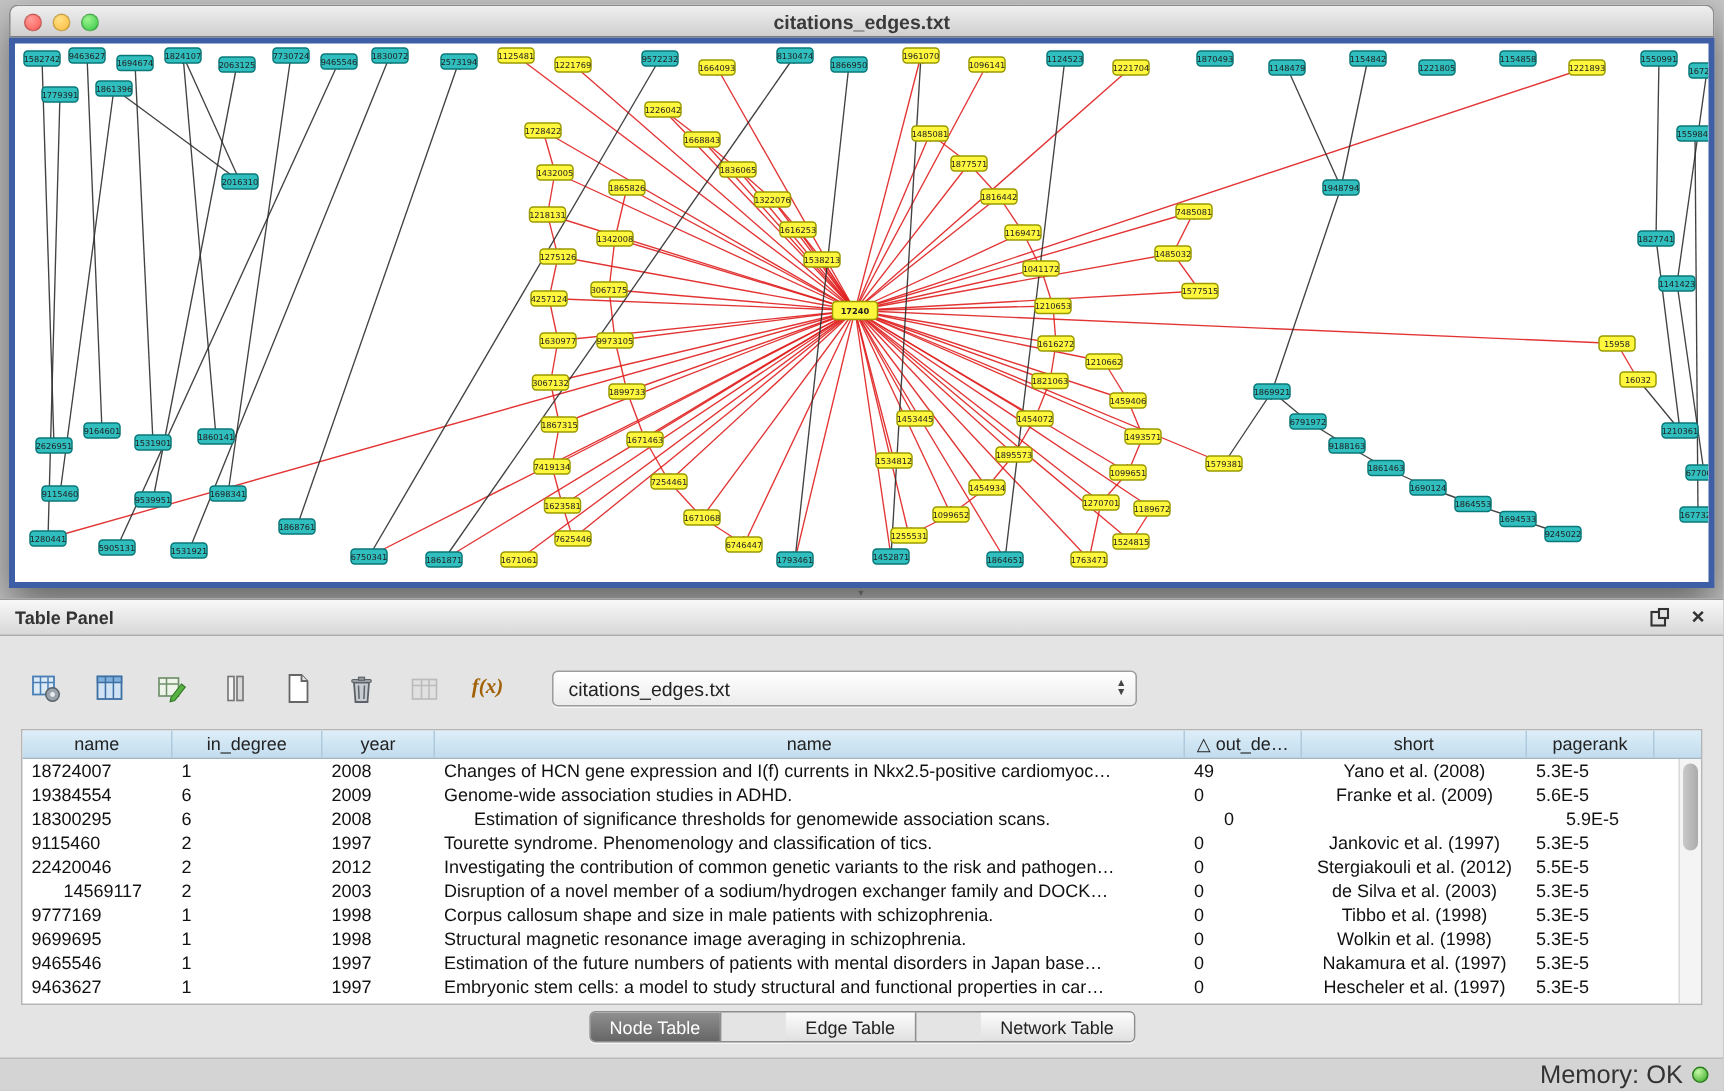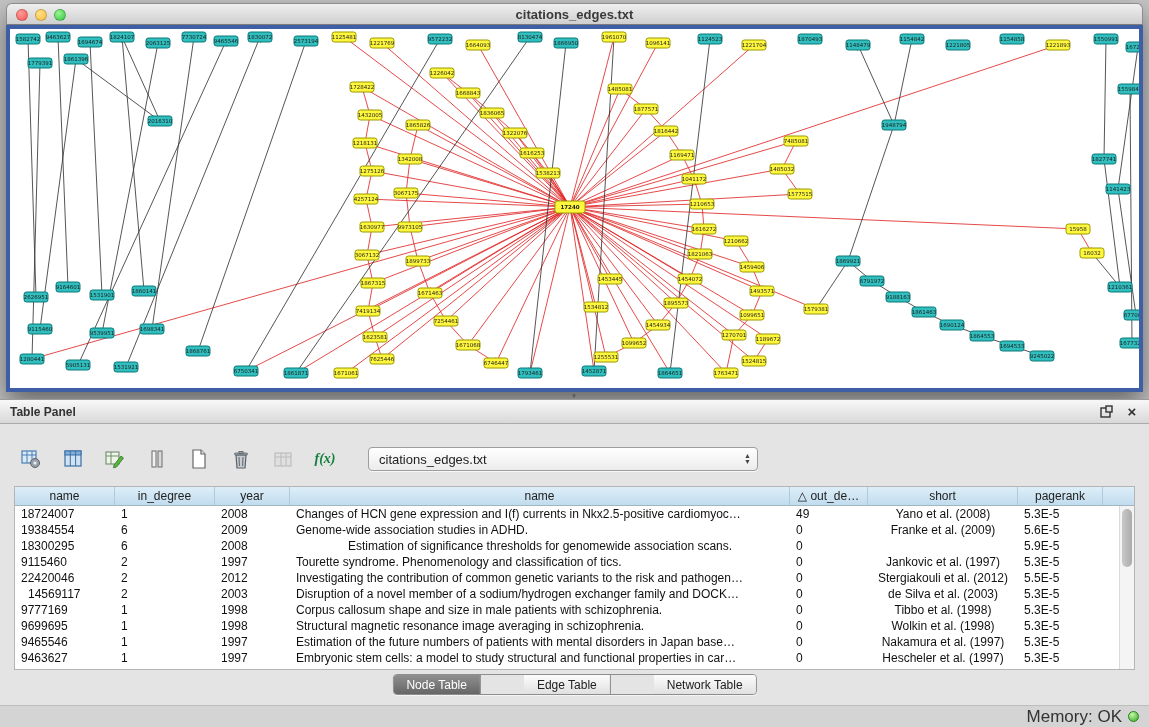--- a/index.html
+++ b/index.html
@@ -60,21 +60,21 @@
   .ph-icon.close { font-size:15px; font-weight:bold; }
 
   .toolbar {
     margin:20px 18px 0; height:30px;
     display:flex; align-items:center; gap:16px;
   }
   .tbtn {
     width:26px; height:26px; display:flex; align-items:center; justify-content:center;
     border-radius:4px;
   }
-  .tbtn .fx { font-size:14px; font-style:italic; font-weight:bold; color:#15803d; font-family:"Liberation Serif", serif; }
+  .tbtn .fx { font-size:14px; font-style:italic; font-weight:bold; color:#a16207; font-family:"Liberation Serif", serif; }
   .combo {
     width:390px; height:24px; margin-left:14px;
     background:linear-gradient(#ffffff,#ececec);
     border:1px solid #9d9d9d; border-radius:4px;
     display:flex; align-items:center; padding:0 6px 0 10px;
     font-size:13px; color:#222;
     box-shadow:0 1px 0 rgba(255,255,255,.7);
   }
   .combo .arrows { margin-left:auto; display:flex; flex-direction:column; font-size:7px; line-height:6px; color:#444; }
 
@@ -889,21 +889,21 @@
           <div class="td" style="width: 75px; text-align: left;">2009</div>
           <div class="td" style="width: 500px; text-align: left;">Genome-wide association studies in ADHD.</div>
           <div class="td" style="width: 78px; text-align: left;">0</div>
           <div class="td" style="width: 150px; text-align: center;">Franke et al. (2009)</div>
           <div class="td" style="width: 85px; text-align: left;">5.6E-5</div>
         </div>
         <div class="tr">
           <div class="td" style="width: 100px; text-align: left;">18300295</div>
           <div class="td" style="width: 100px; text-align: left;">6</div>
           <div class="td" style="width: 75px; text-align: left;">2008</div>
-          <div class="td" style="width: 500px; text-align: center;">Estimation of significance thresholds for genomewide association scans.</div>
+          <div class="td" style="width: 500px; text-align: left; margin-left: 20px;">Estimation of significance thresholds for genomewide association scans.</div>
           <div class="td" style="width: 78px; text-align: left;">0</div>
           <div class="td" style="width: 150px; text-align: center; margin-top: 17px;">Dudbridge et al. (2008)</div>
           <div class="td" style="width: 85px; text-align: left;">5.9E-5</div>
         </div>
         <div class="tr">
           <div class="td" style="width: 100px; text-align: left;">9115460</div>
           <div class="td" style="width: 100px; text-align: left;">2</div>
           <div class="td" style="width: 75px; text-align: left;">1997</div>
           <div class="td" style="width: 500px; text-align: left;">Tourette syndrome. Phenomenology and classification of tics.</div>
           <div class="td" style="width: 78px; text-align: left;">0</div>
@@ -913,21 +913,21 @@
         <div class="tr">
           <div class="td" style="width: 100px; text-align: left;">22420046</div>
           <div class="td" style="width: 100px; text-align: left;">2</div>
           <div class="td" style="width: 75px; text-align: left;">2012</div>
           <div class="td" style="width: 500px; text-align: left;">Investigating the contribution of common genetic variants to the risk and pathogen…</div>
           <div class="td" style="width: 78px; text-align: left;">0</div>
           <div class="td" style="width: 150px; text-align: center;">Stergiakouli et al. (2012)</div>
           <div class="td" style="width: 85px; text-align: left;">5.5E-5</div>
         </div>
         <div class="tr">
-          <div class="td" style="width: 100px; text-align: left; padding-left: 13px;">14569117</div>
+          <div class="td" style="width: 100px; text-align: center; padding-left: 13px;">14569117</div>
           <div class="td" style="width: 100px; text-align: left;">2</div>
           <div class="td" style="width: 75px; text-align: left;">2003</div>
           <div class="td" style="width: 500px; text-align: left;">Disruption of a novel member of a sodium/hydrogen exchanger family and DOCK…</div>
           <div class="td" style="width: 78px; text-align: left;">0</div>
           <div class="td" style="width: 150px; text-align: center;">de Silva et al. (2003)</div>
           <div class="td" style="width: 85px; text-align: left;">5.3E-5</div>
         </div>
         <div class="tr">
           <div class="td" style="width: 100px; text-align: left;">9777169</div>
           <div class="td" style="width: 100px; text-align: left;">1</div>

